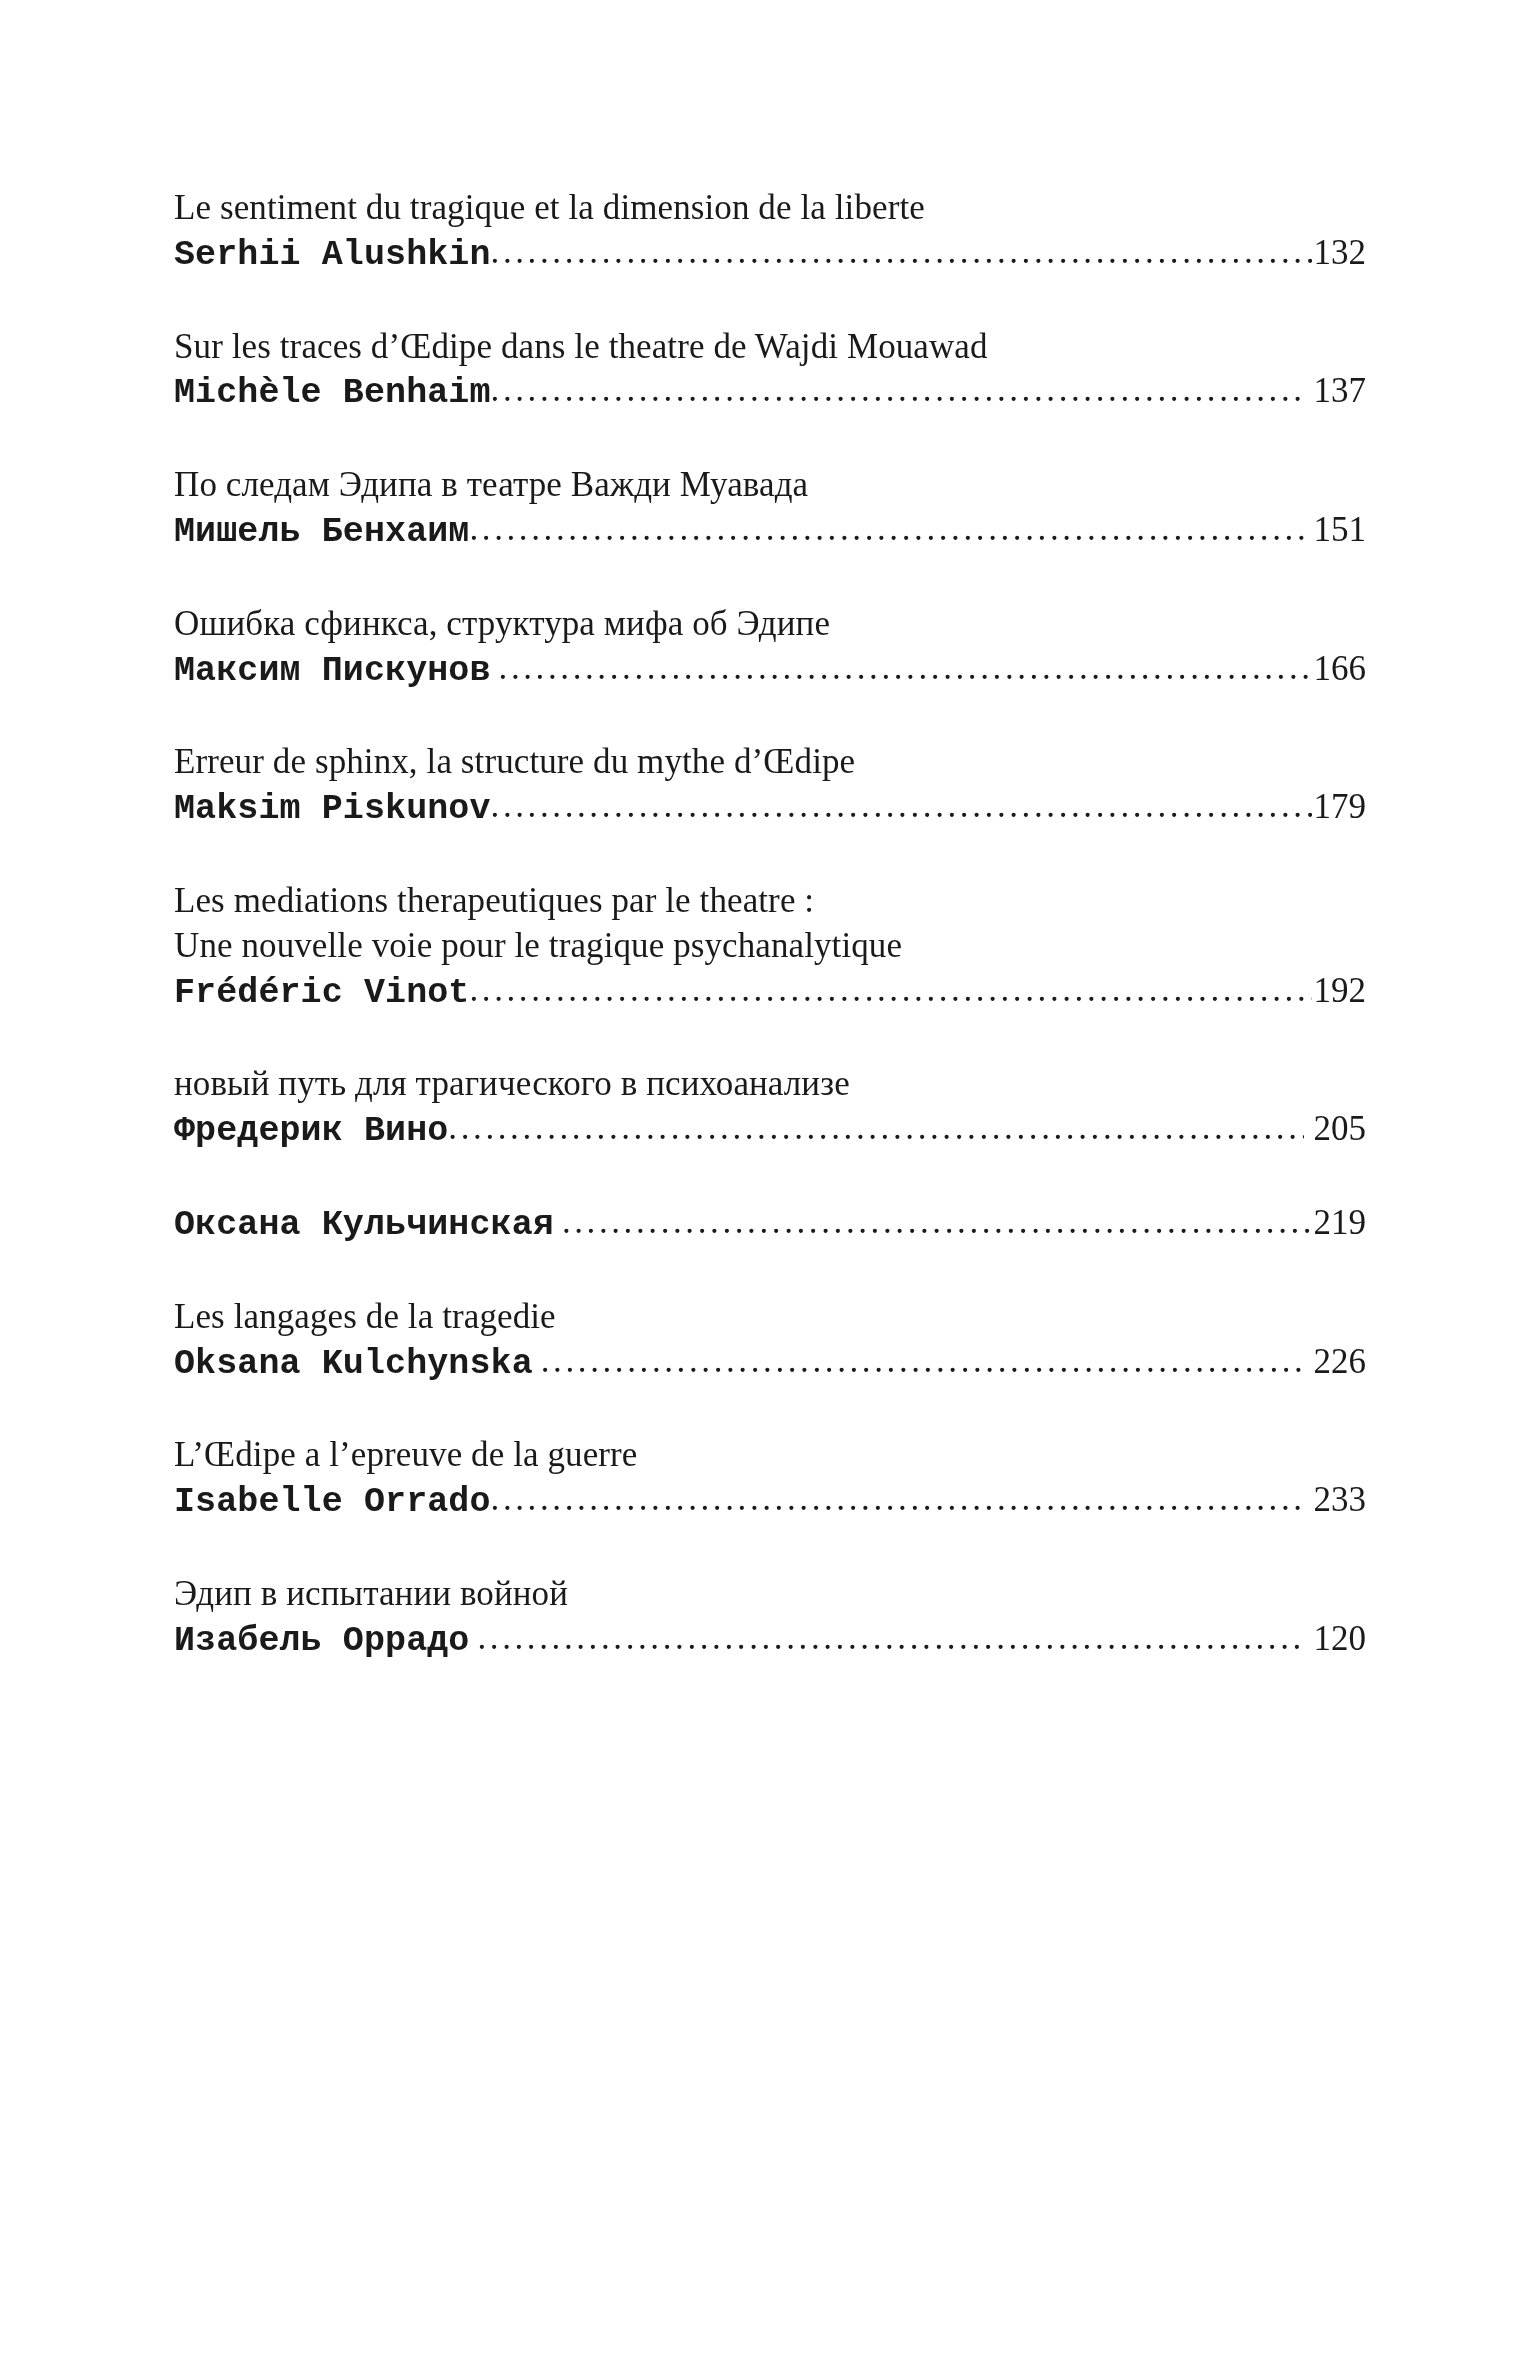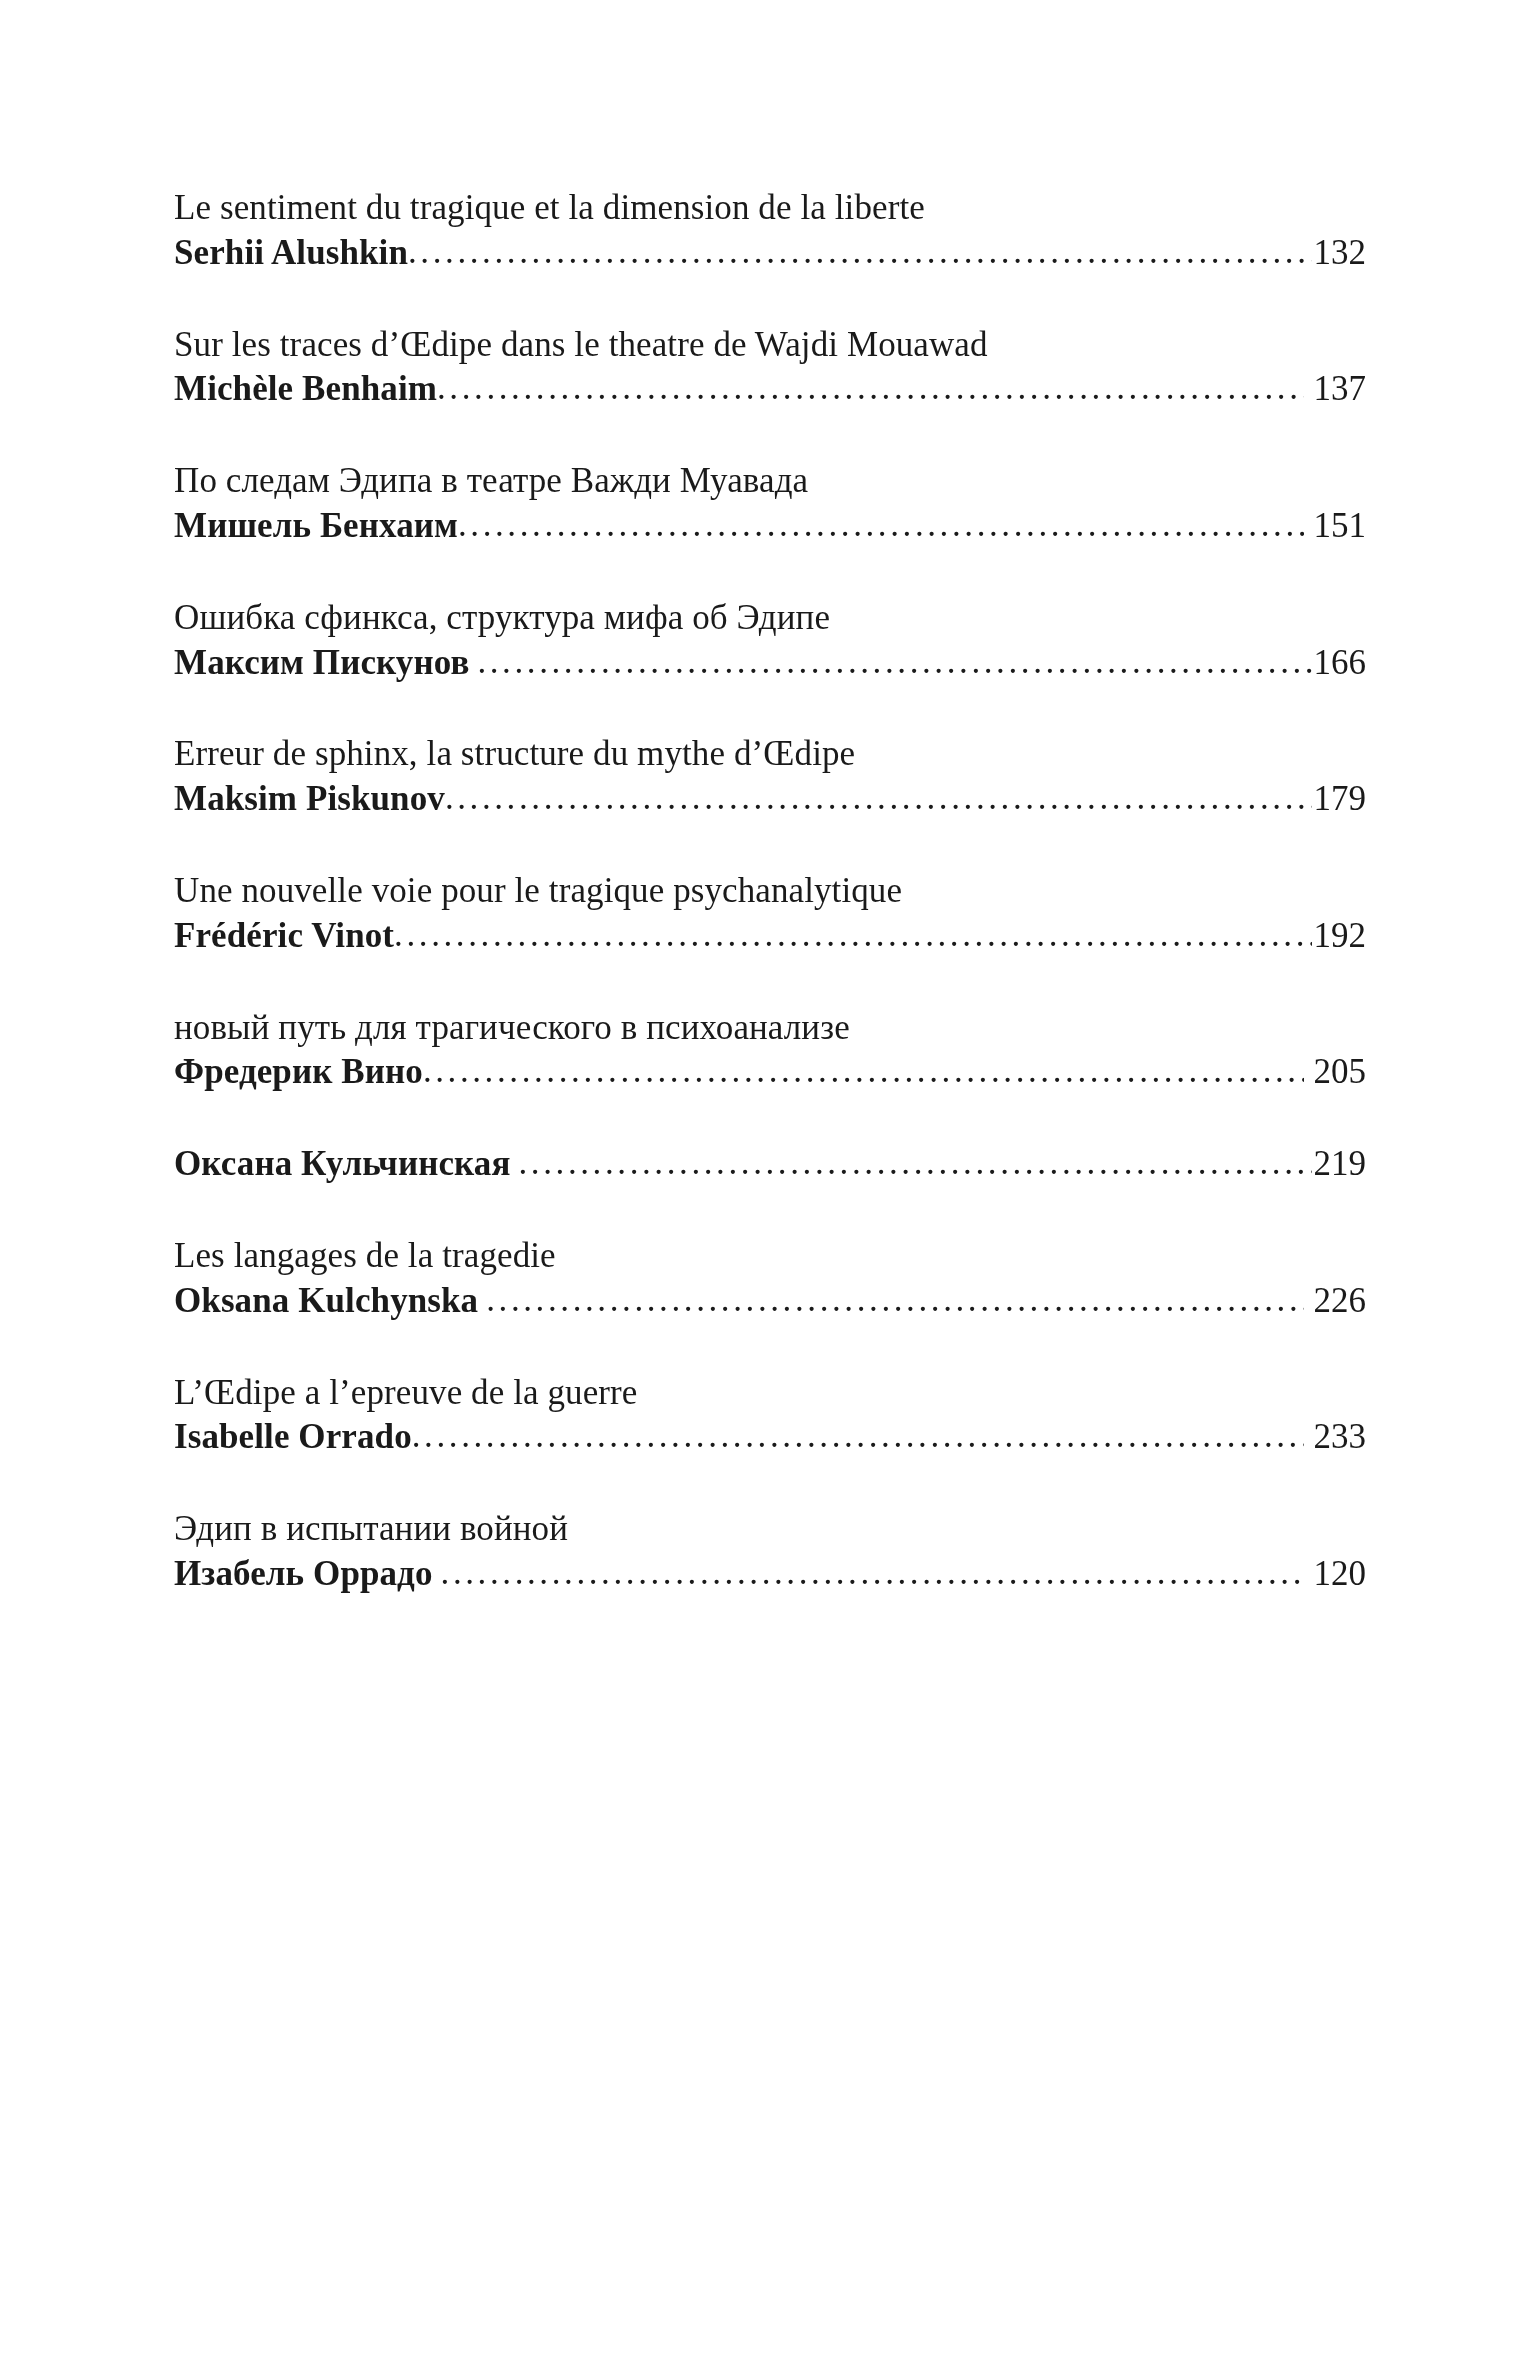--- a/index.html
+++ b/index.html
@@ -51,20 +51,21 @@
     font-size: 35px;
     line-height: 1.28;
     color: #1a1a1a;
   }
 
   .entry-author {
     font-weight: 700;
     white-space: nowrap;
     flex: 0 0 auto;
     letter-spacing: 0.1px;
+    font-family: Liberation Mono, monospace;
   }
 
   .leader {
     flex: 1 1 auto;
     overflow: hidden;
     white-space: nowrap;
     font-weight: 400;
     letter-spacing: 3.6px;
     color: #1a1a1a;
     min-width: 0;
@@ -123,20 +124,21 @@
       </div>
       <div class="toc-entry">
         <div class="entry-title">Erreur de sphinx, la structure du mythe d’Œdipe</div>
         <div class="entry-author-row">
           <span class="entry-author">Maksim Piskunov</span>
           <span class="leader">..............................................................................................................................................</span>
           <span class="entry-page">179</span>
         </div>
       </div>
       <div class="toc-entry">
+        <div class="entry-title">Les mediations therapeutiques par le theatre :</div>
         <div class="entry-title">Une nouvelle voie pour le tragique psychanalytique</div>
         <div class="entry-author-row">
           <span class="entry-author">Frédéric Vinot</span>
           <span class="leader">..............................................................................................................................................</span>
           <span class="entry-page">192</span>
         </div>
       </div>
       <div class="toc-entry">
         <div class="entry-title">новый путь для трагического в психоанализе</div>
         <div class="entry-author-row gap-post-wide">

